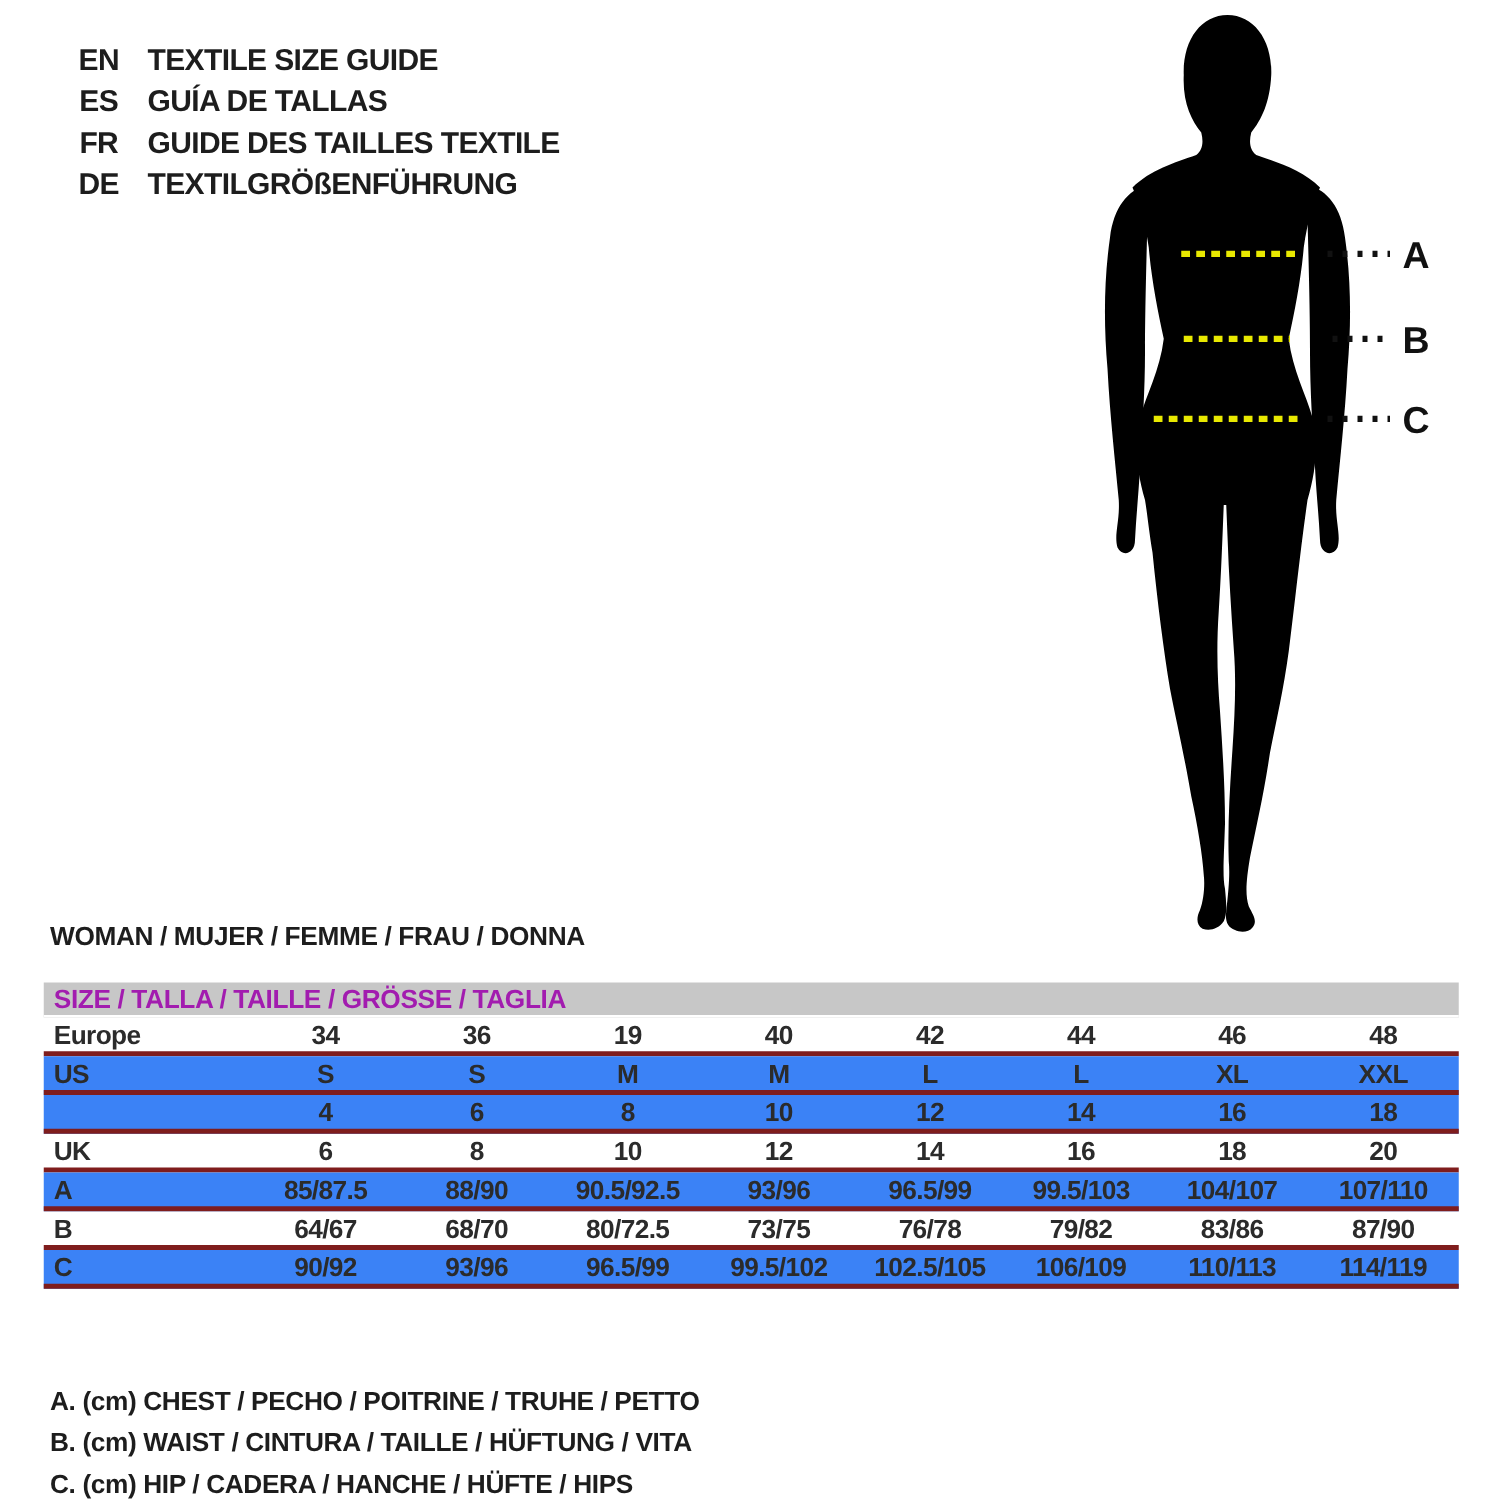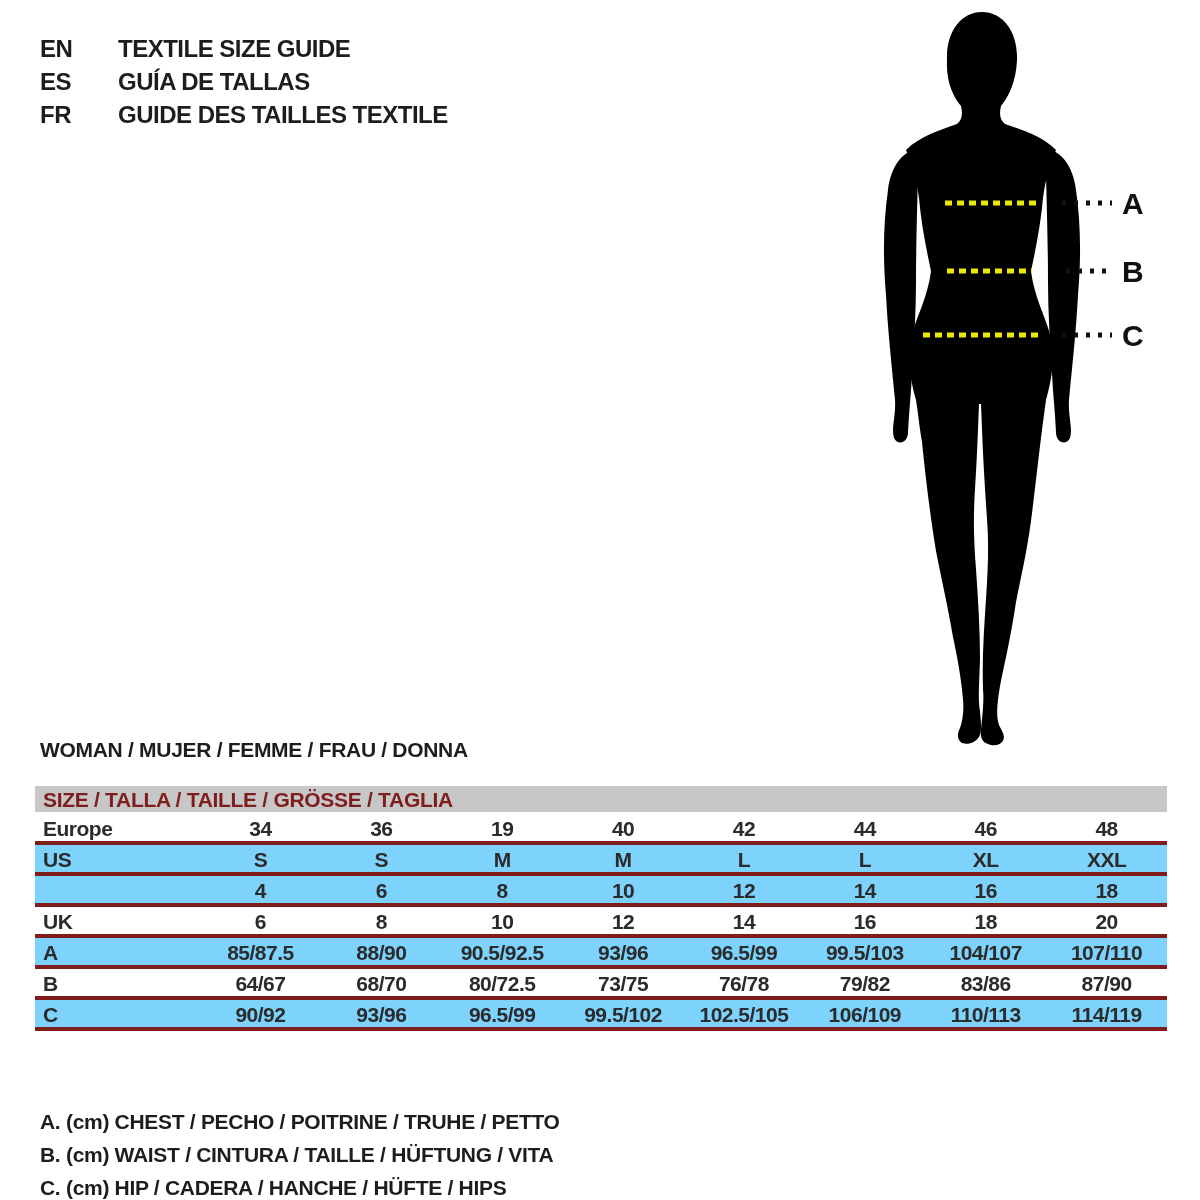--- a/index.html
+++ b/index.html
@@ -7,49 +7,49 @@
   body { font-family:"Liberation Sans", sans-serif; }
   .sheet {
     position:relative; width:1200px; height:1200px;
     background:#ffffff; overflow:hidden; color:#1d1d1d;
   }
 
   
   .lang-block { position:absolute; left:40px; top:32px; }
   .lang-row { display:flex; line-height:33px; }
   .lang-code {
-    width:78px; font-size:24px; font-weight:700; letter-spacing:-0.5px;
+    width:78px; font-size:24px; font-weight:700; letter-spacing:-0.5px;text-align:center;
   }
   .lang-label { font-size:24px; font-weight:700; letter-spacing:-0.5px; }
 
   
   .figure { position:absolute; left:850px; top:0px; width:320px; height:760px; }
   .figure text {
     font-family:"Liberation Sans", sans-serif;
     font-size:30px; font-weight:700; fill:#111111;
   }
 
   
   .woman-label {
     position:absolute; left:40px; top:738px;
     font-size:21px; font-weight:700; letter-spacing:-0.3px;
   }
 
   
   .size-table { position:absolute; left:35px; top:786px; width:1132px; }
   .t-header {
-    height:28px; line-height:28px; background:#c7c7c7; color:#7f1d1d;
+    height:28px; line-height:28px; background:#c7c7c7; color:#a21caf;
     font-size:21px; font-weight:700; padding-left:8px; letter-spacing:-0.3px;
     border-bottom:2px solid #ffffff;
   }
   .t-row {
     display:grid; grid-template-columns:165px repeat(8, 1fr);
     height:31px; line-height:30px; border-bottom:4px solid #7f1d1d;
   }
-  .t-row.shaded { background:#7dd3fc; }
+  .t-row.shaded { background:#3b82f6; }
   .t-cell {
     font-size:21px; font-weight:700; color:#2b2b2b; text-align:center;
     letter-spacing:-0.5px; white-space:nowrap; overflow:hidden;
   }
   .t-cell.label { text-align:left; padding-left:8px; }
 
   
   .legend-block { position:absolute; left:40px; top:1085px;margin-top:20px; }
   .legend-line {
     font-size:21px; font-weight:700; line-height:33px; letter-spacing:-0.3px;
@@ -65,20 +65,24 @@
         <span class="lang-code">EN</span>
         <span class="lang-label">TEXTILE SIZE GUIDE</span>
       </div>
       <div class="lang-row">
         <span class="lang-code">ES</span>
         <span class="lang-label">GUÍA DE TALLAS</span>
       </div>
       <div class="lang-row">
         <span class="lang-code">FR</span>
         <span class="lang-label">GUIDE DES TAILLES TEXTILE</span>
+      </div>
+      <div class="lang-row">
+        <span class="lang-code">DE</span>
+        <span class="lang-label">TEXTILGRÖßENFÜHRUNG</span>
       </div>
     </div>
 
   <svg class="figure" viewBox="0 0 320 760" width="320" height="760">
     <g fill="#000000">
       <path d="M 132 12
                C 153 12 168 32 167 60
                C 166 82 159 96 151 106
                C 149 114 150 120 155 124
                C 172 130 192 136 206 150

